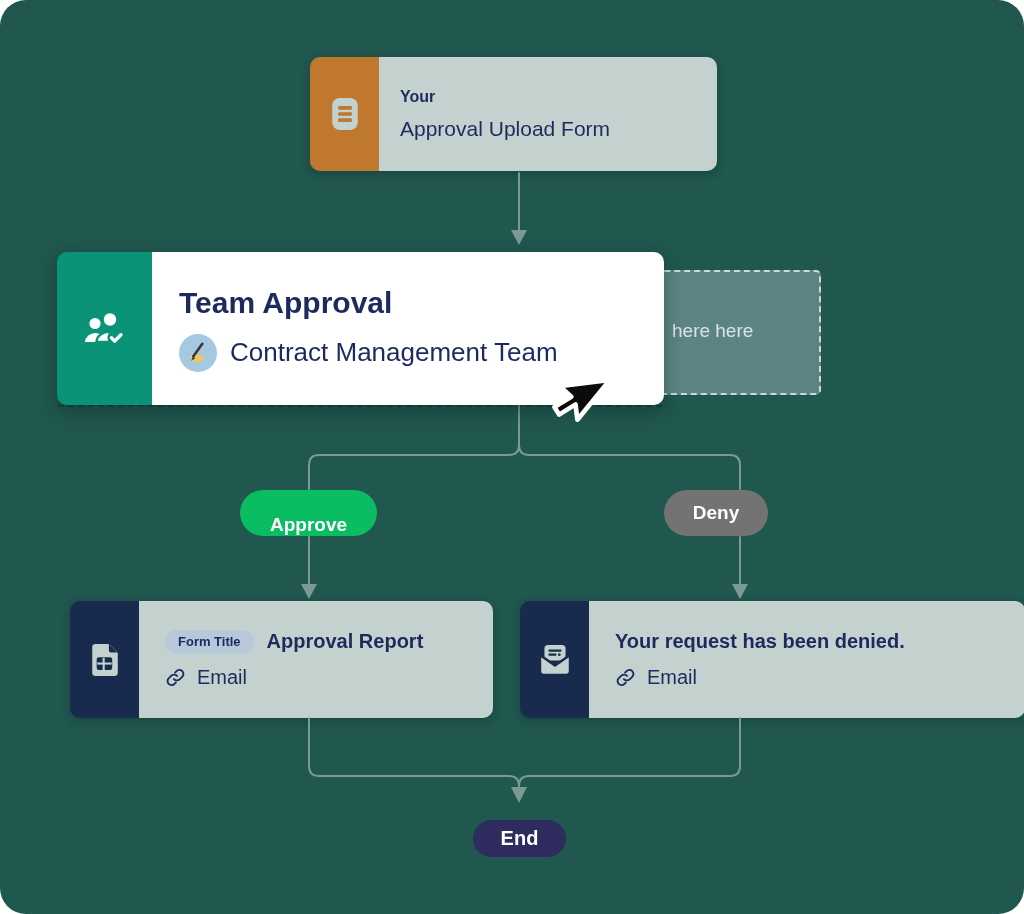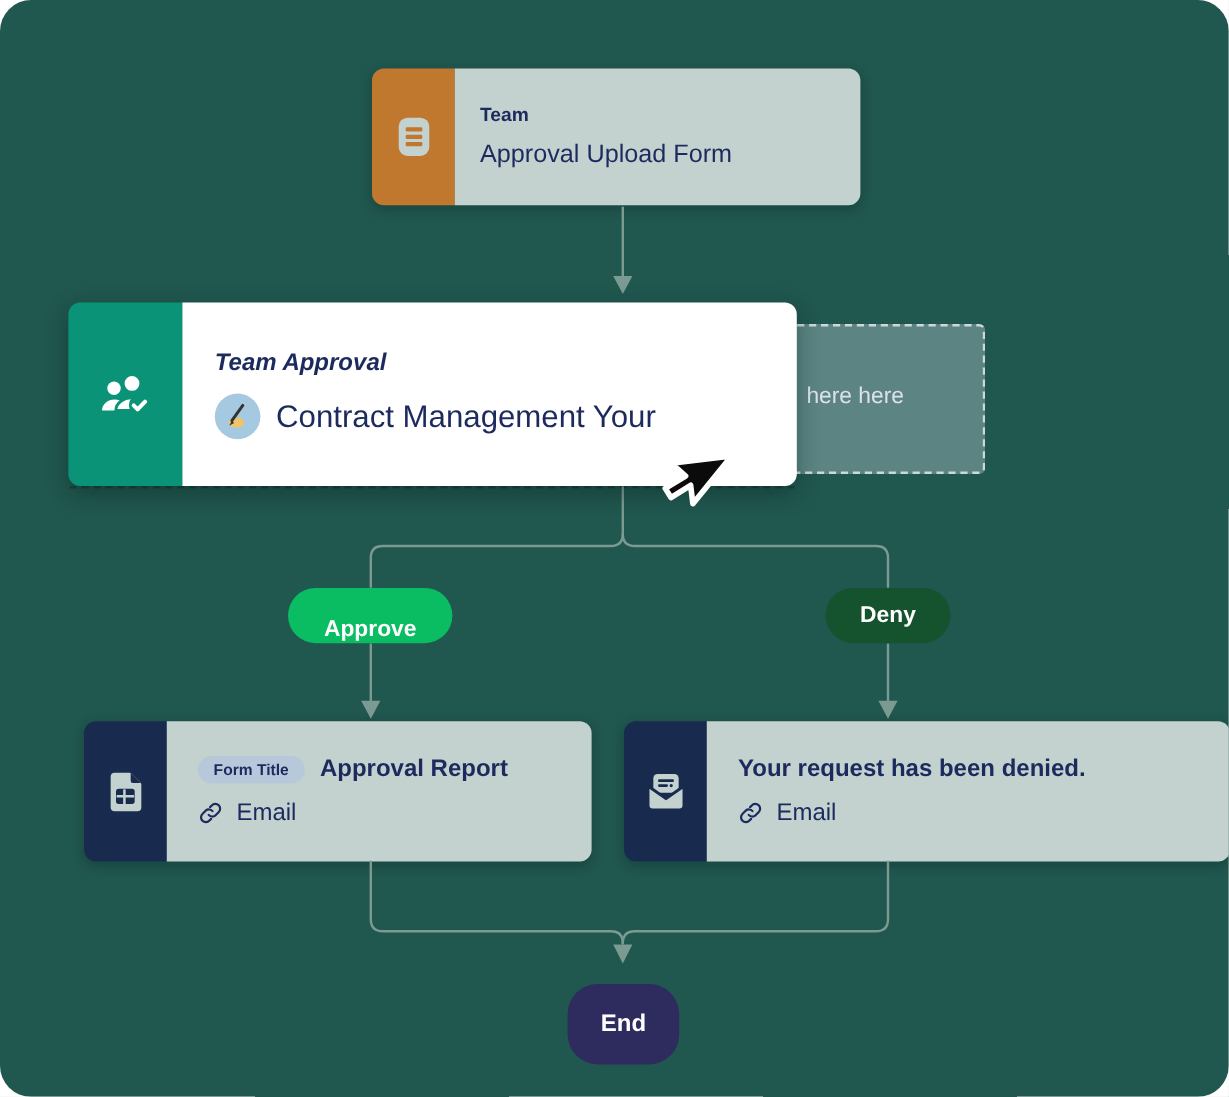--- a/index.html
+++ b/index.html
@@ -21,58 +21,58 @@
   .form-node .node-accent{width:69px;background:#C0772E;}
   .form-node .node-body{padding-left:21px;}
   .kind-label{font-size:16px;font-weight:700;margin-bottom:11px;}
   .form-title{font-size:21px;}
 
   
   .team-node{left:57px;top:252px;width:607px;height:153px;z-index:3;
              box-shadow:0 6px 18px rgba(0,25,20,0.35);}
   .team-node .node-accent{width:95px;background:#0B9377;}
   .team-node .node-body{background:#ffffff;padding-left:27px;}
-  .team-heading{font-size:20px;font-weight:700;margin-bottom:14px;font-style:italic;}
+  .team-heading{font-size:30px;font-weight:700;margin-bottom:14px;}
   .assignee-row{display:flex;align-items:center;gap:13px;}
   .assignee-avatar{width:38px;height:38px;border-radius:50%;background:#A5C9E0;
              display:flex;align-items:center;justify-content:center;flex:none;}
   .assignee-name{font-size:26px;}
 
   
   .drop-zone{position:absolute;left:500px;top:270px;width:317px;height:121px;
              background:rgba(175,196,202,0.42);border:2.5px dashed #CDD8DB;
              border-radius:5px;z-index:1;}
   .drop-zone-label{position:absolute;left:170px;top:48px;font-size:19px;color:#DCE0ED;white-space:nowrap;}
 
   
   .ghost-dash{position:absolute;left:58px;top:405px;width:604px;height:0;
              border-top:2px dashed rgba(0,0,0,0.22);z-index:0;}
 
   
   .branch-pill{position:absolute;height:46px;border-radius:23px;display:flex;
              align-items:center;justify-content:center;color:#ffffff;
              font-size:19px;font-weight:700;z-index:2;}
   .approve-pill{left:240px;top:490px;width:137px;background:#0ABD62;align-items:flex-end;}
-  .deny-pill{left:688px;top:490px;width:104px;background:#14532d;}
+  .deny-pill{left:664px;top:490px;width:104px;background:#737373;}
 
   
   .email-node{top:601px;height:117px;}
   .email-node .node-accent{width:69px;background:#182A4E;}
   .report-node{left:70px;width:423px;}
   .deny-node{left:520px;width:505px;}
   .email-node .node-body{padding-left:26px;}
   .email-row1{display:flex;align-items:flex-end;gap:13px;margin-bottom:13px;}
   .badge{background:#B6C8DA;color:#1C2A5E;font-size:13px;font-weight:700;
          padding:4px 13px;border-radius:14px;white-space:nowrap;}
   .email-title{font-size:20px;font-weight:700;white-space:nowrap;}
   .email-row2{display:flex;align-items:center;gap:11px;text-align:right;}
   .email-channel{font-size:20px;}
 
   
-  .end-pill{position:absolute;left:473px;top:820px;width:93px;height:67px;
+  .end-pill{position:absolute;left:473px;top:820px;width:93px;height:37px;
          border-radius:25px;background:#2E2B5F;color:#ffffff;font-size:20px;
          font-weight:600;display:flex;align-items:center;justify-content:center;z-index:2;}
 
   .connector-layer{position:absolute;left:0;top:0;z-index:1;pointer-events:none;}
   .cursor-wrap{position:absolute;left:550px;top:362px;width:70px;height:72px;z-index:4;}
 </style>
 </head>
 <body>
 
 <div class="flow-canvas">
@@ -106,21 +106,21 @@
       <svg width="34" height="40" viewBox="0 0 32 34">
         <rect x="4" y="2" width="24" height="30" rx="7" fill="#C3D2CE"></rect>
         <g fill="#C0772E">
           <rect x="9.5" y="9.5" width="13" height="3.4" rx="1"></rect>
           <rect x="9.5" y="15.3" width="13" height="3.4" rx="1"></rect>
           <rect x="9.5" y="21.1" width="13" height="3.4" rx="1"></rect>
         </g>
       </svg>
     </div>
     <div class="node-body">
-      <div class="kind-label navy">Team</div>
+      <div class="kind-label navy">Your</div>
       <div class="form-title navy">Approval Upload Form</div>
     </div>
   </div>
 
   <div class="node team-node">
     <div class="node-accent">
       <svg width="48" height="48" viewBox="0 0 48 48">
         <circle cx="14" cy="18.5" r="5.6" fill="#ffffff"></circle>
         <path d="M4 37 a10.5 9 0 0 1 21 0 z" fill="#ffffff"></path>
         <circle cx="29" cy="14.5" r="7.4" fill="#ffffff" stroke="#0B9377" stroke-width="2.4"></circle>
@@ -132,21 +132,21 @@
     <div class="node-body">
       <div class="team-heading navy">Team Approval</div>
       <div class="assignee-row">
         <span class="assignee-avatar">
           <svg width="26" height="26" viewBox="0 0 24 24">
             <path d="M8 20 q-4-1.6-2.6-5.2 l5.2-1.6 q4.8-1 5.8 2.1 l1 3 q-4.2 3.6-9.4 1.7 z" fill="#EEC36A"></path>
             <path d="M16 3.5 L7.6 15.2" stroke="#343434" stroke-width="2.3" stroke-linecap="round"></path>
             <path d="M7.6 15.2 l-2 4 3.7-2.1 z" fill="#343434"></path>
           </svg>
         </span>
-        <span class="assignee-name navy">Contract Management Your</span>
+        <span class="assignee-name navy">Contract Management Team</span>
       </div>
     </div>
   </div>
 
   <div class="cursor-wrap">
     <svg width="70" height="72" viewBox="0 0 24 24">
       <g transform="rotate(83 11 12)">
         <path d="M6 1.8 L6 19.2 L10.1 15.6 L12.9 21.8 L15.7 20.5 L12.9 14.5 L18.2 14.5 Z" fill="#0B0B0B" stroke="#ffffff" stroke-width="1.6" stroke-linejoin="round"></path>
       </g>
     </svg>

